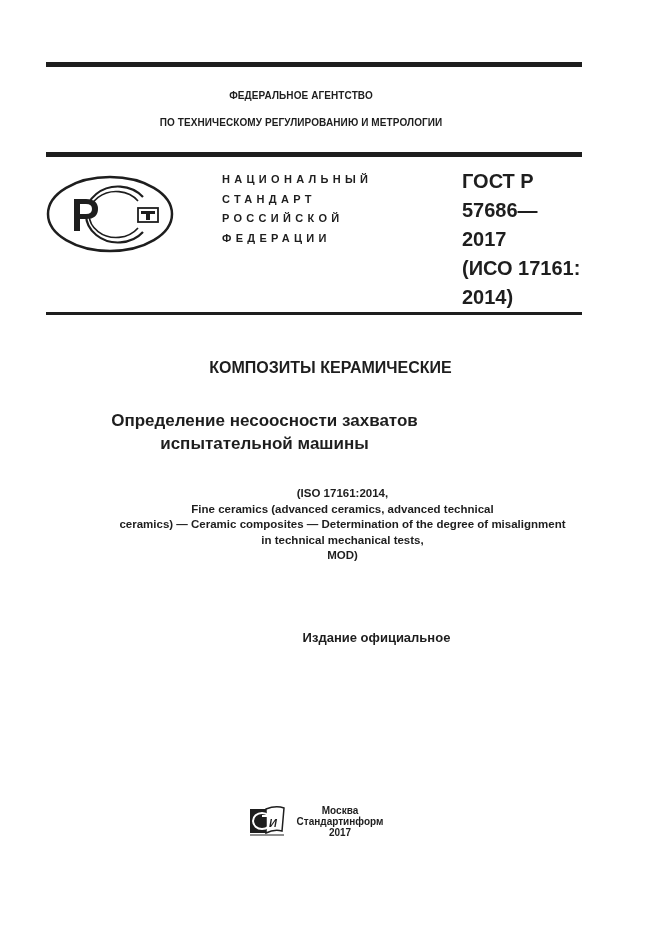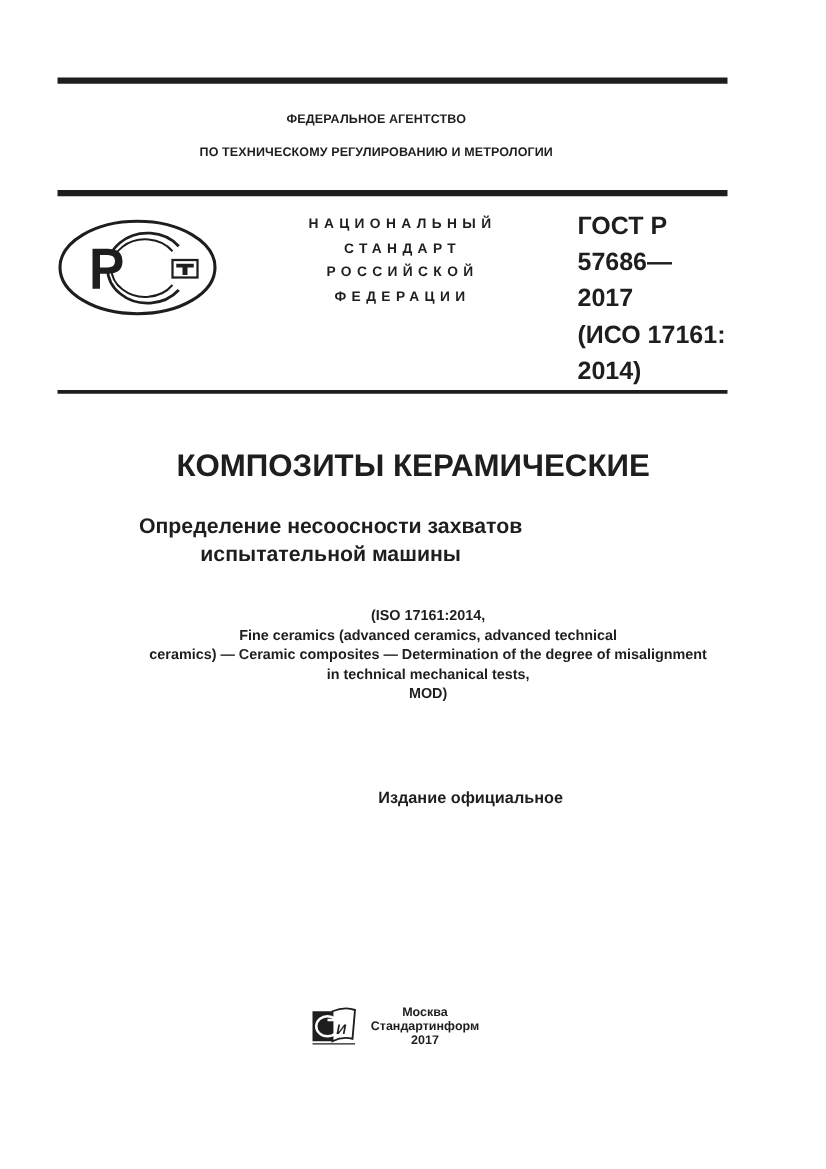--- a/index.html
+++ b/index.html
@@ -2,23 +2,23 @@
 <html><head>
 <meta charset="utf-8">
 <style>
   html, body { margin:0; padding:0; background:#ffffff; }
   body { width:661px; height:935px; position:relative; overflow:hidden;
          font-family:"Liberation Sans", sans-serif; color:#1e1e1e; }
   .rule { position:absolute; left:46px; width:536px; background:#1e1e1e; }
   .abs { position:absolute; }
   .center { text-align:center; }
   .agency { left:0; width:602px; font-size:10px; font-weight:bold; letter-spacing:0.1px; }
-  .natstd { left:222px; width:200px; font-size:11px; font-weight:bold; letter-spacing:4.3px; line-height:19.5px; text-align:center; }
+  .natstd { left:222px; width:200px; font-size:11px; font-weight:bold; letter-spacing:4.3px; line-height:19.5px; text-align:left; }
   .gost { left:462px; font-size:20px; font-weight:bold; line-height:29px; }
-  .title { left:0; width:661px; font-size:25px; font-weight:bold; }
+  .title { left:0; width:661px; font-size:16px; font-weight:bold; }
   .subtitle { left:0; width:529px; font-size:17px; font-weight:bold; line-height:23px; }
   .iso { left:12px; width:661px; font-size:11.5px; font-weight:bold; line-height:15.5px; }
   .edition { left:0; width:661px; font-size:13px; font-weight:bold;padding-left:46px; }
   .publisher { left:290px; width:100px; font-size:10px; font-weight:bold; line-height:11px; text-align:center; }
 </style>
 </head>
 <body>
 
 <div class="rule" style="top:62px;height:5px;"></div>
 <div class="rule" style="top:152px;height:5px;"></div>

